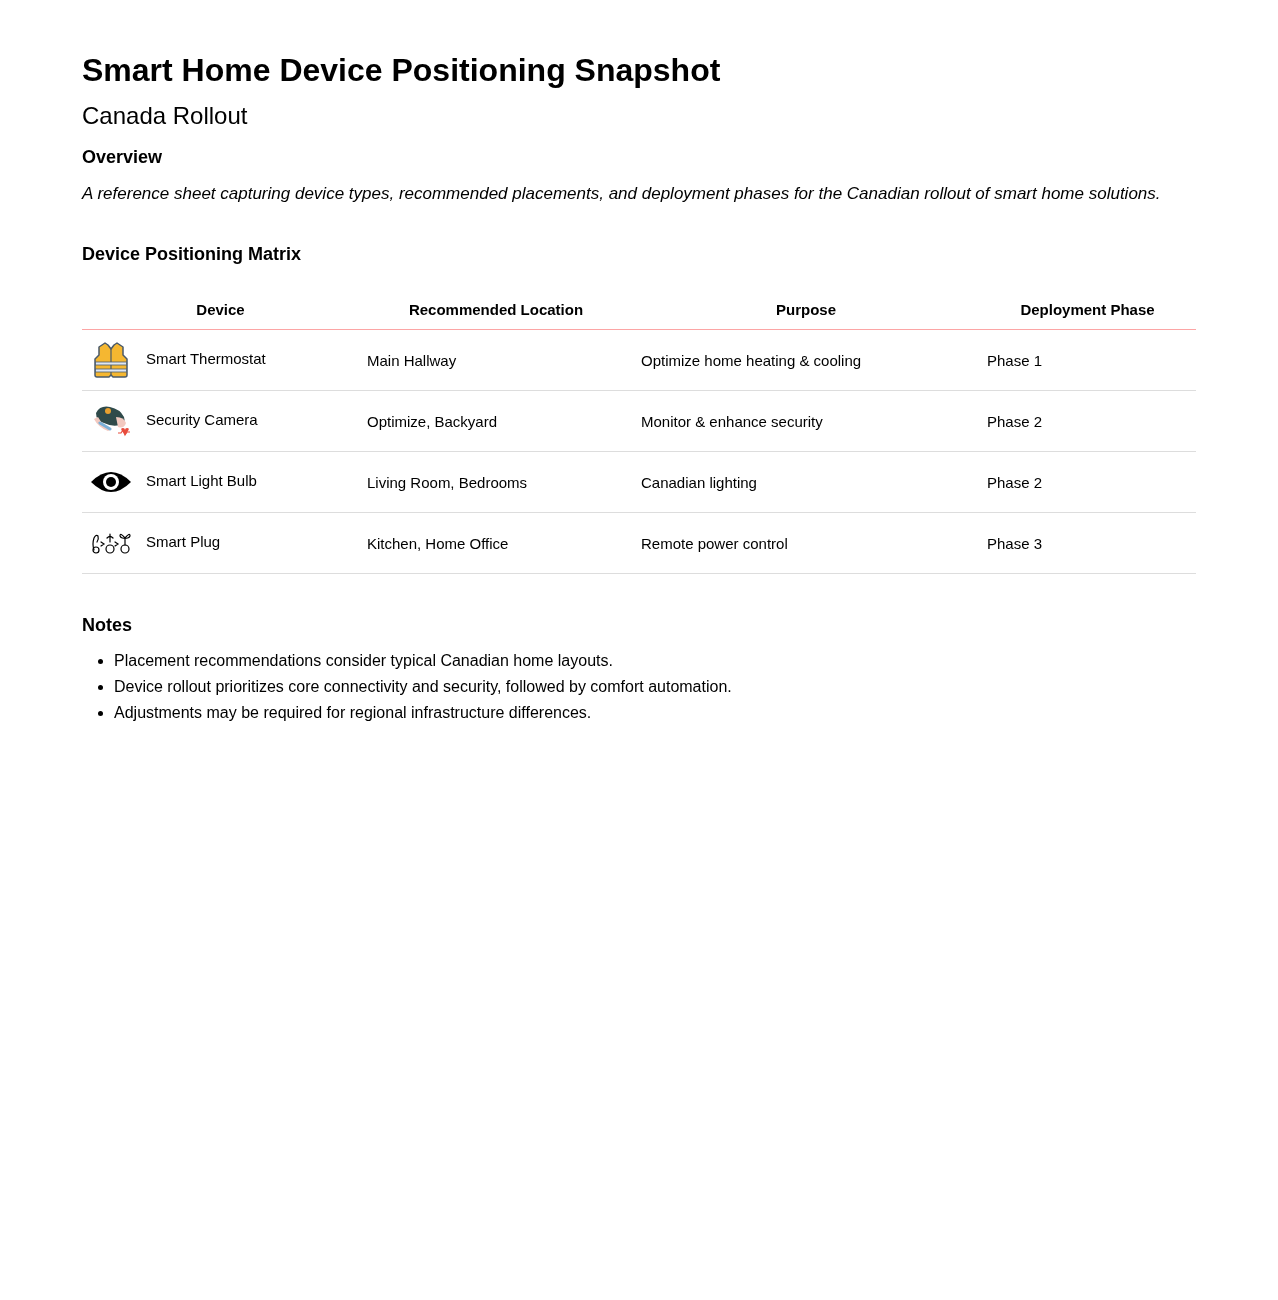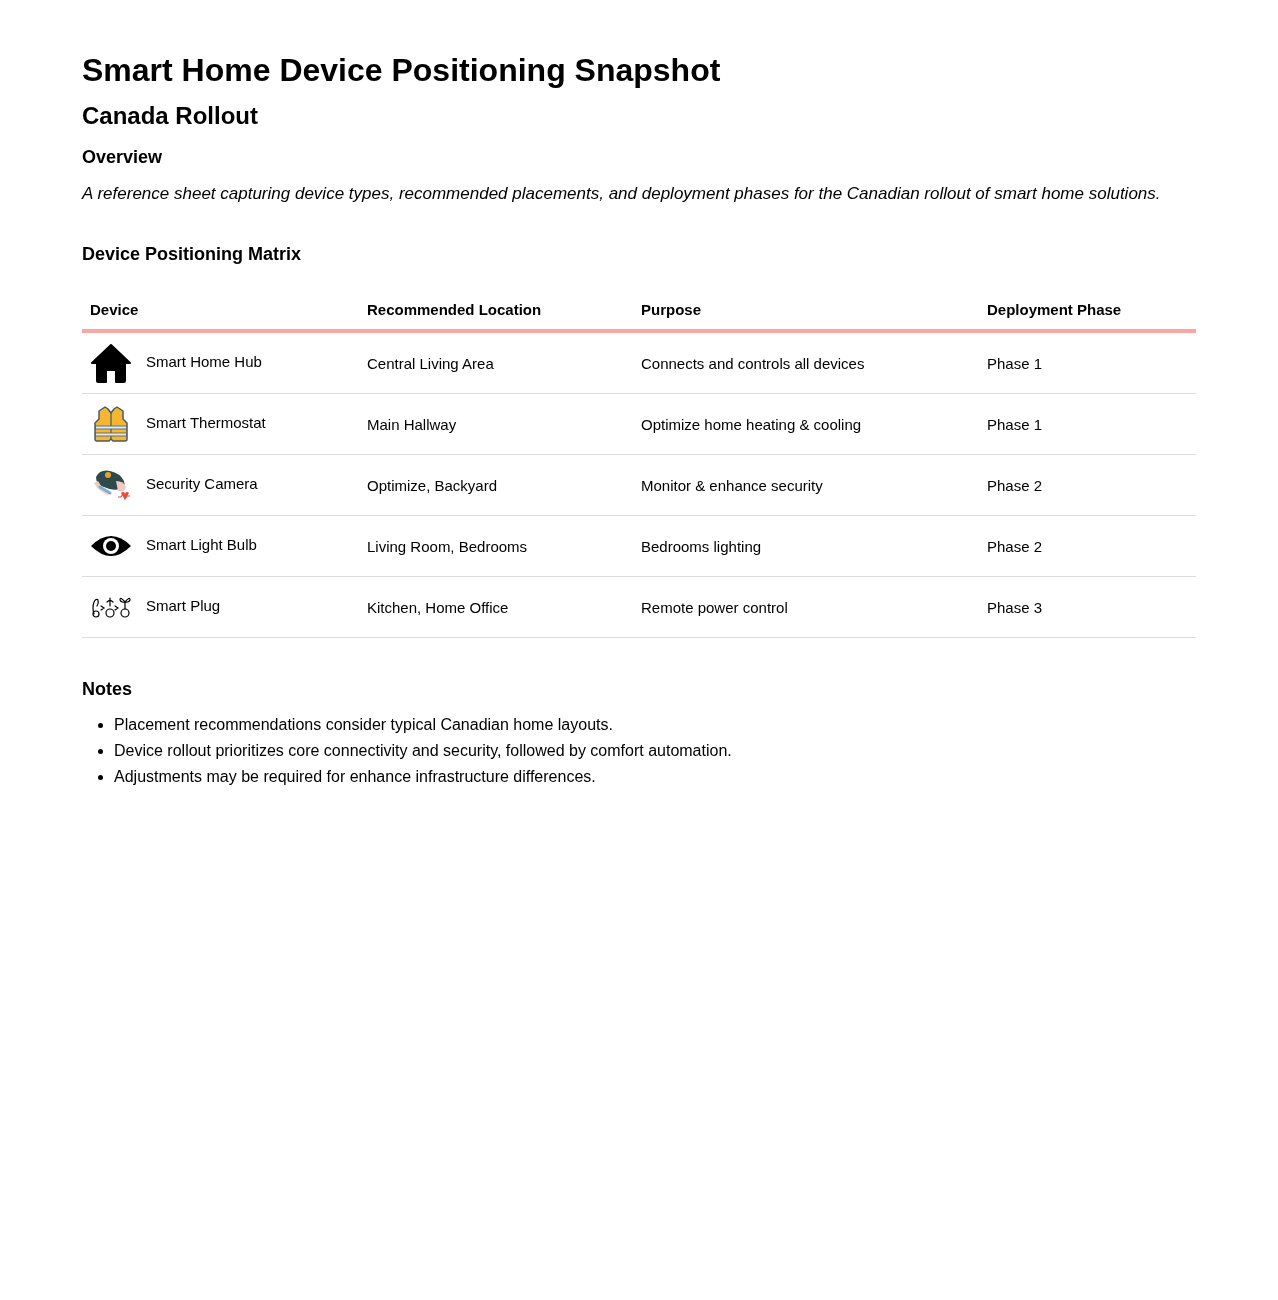--- a/index.html
+++ b/index.html
@@ -19,21 +19,21 @@
     }
     h1 {
       font-size: 32px;
       font-weight: bold;
       margin: 0;
       padding-top: 52px;
       line-height: 36px;
     }
     h2 {
       font-size: 24px;
-      font-weight: bold;
+      font-weight: normal;
       margin: 0;
       margin-top: 14px;
       line-height: 28px;
     }
     h3 {
       font-size: 18px;
       font-weight: bold;
       margin: 0;
       line-height: 22px;
     }
@@ -45,25 +45,25 @@
       font-style: italic;
     }
     .matrix-heading { margin-top: 39px; }
     table {
       width: 1114px;
       border-collapse: collapse;
       margin-top: 26px;
       font-size: 15px;
     }
     th {
-      text-align: left;
+      text-align: center;
       font-weight: bold;
       font-size: 15px;
       padding: 8px 8px 10px 8px;
-      border-bottom: 4px solid #fca5a5;
+      border-bottom: 1px solid #fca5a5;
       height: 20px;
     }
     td {
       padding: 0 8px;
       border-bottom: 1px solid #dddddd;
       height: 60px;
       vertical-align: middle;
     }
     .col-device { width: 261px; }
     .col-location { width: 258px; }
@@ -111,35 +111,20 @@
     <thead>
       <tr>
         <th class="col-device">Device</th>
         <th class="col-location">Recommended Location</th>
         <th class="col-purpose">Purpose</th>
         <th>Deployment Phase</th>
       </tr>
     </thead>
     <tbody>
 
-      <tr>
-        <td>
-          <div class="device-cell">
-            <span class="device-icon">
-              <svg width="42" height="42" viewBox="0 0 42 42">
-                <path d="M21 3 L40 21 L35 21 L35 39 Q35 40 34 40 L26 40 L26 28 L16 28 L16 40 L8 40 Q7 40 7 39 L7 21 L2 21 Z" fill="#000" stroke="#000" stroke-width="2" stroke-linejoin="round"></path>
-              </svg>
-            </span>
-            <span class="device-name">Smart Home Hub</span>
-          </div>
-        </td>
-        <td>Central Living Area</td>
-        <td>Connects and controls all devices</td>
-        <td>Phase 1</td>
-      </tr>
 
       <tr>
         <td>
           <div class="device-cell">
             <span class="device-icon">
               <svg width="36" height="38" viewBox="0 0 36 38">
                 <path d="M6 6 L12 2 L15 4 L18 8 L21 4 L24 2 L30 6 L30 14 L34 18 L34 34 Q34 36 32 36 L20 36 L18 34 L16 36 L4 36 Q2 36 2 34 L2 18 L6 14 Z" fill="#f5b731" stroke="#4a5a6a" stroke-width="1.5" stroke-linejoin="round"></path>
                 <line x1="18" y1="8" x2="18" y2="34" stroke="#4a5a6a" stroke-width="1.2"></line>
                 <rect x="2.5" y="21" width="31" height="3" fill="#dfe7f2" stroke="#4a5a6a" stroke-width="0.8"></rect>
                 <rect x="2.5" y="28" width="31" height="3" fill="#dfe7f2" stroke="#4a5a6a" stroke-width="0.8"></rect>
@@ -182,21 +167,21 @@
               <svg width="42" height="28" viewBox="0 0 42 28">
                 <path d="M1 14 Q21 -6 41 14 Q21 34 1 14 Z" fill="#000"></path>
                 <circle cx="21" cy="14" r="8" fill="#fff"></circle>
                 <circle cx="21" cy="14" r="5" fill="#000"></circle>
               </svg>
             </span>
             <span class="device-name">Smart Light Bulb</span>
           </div>
         </td>
         <td>Living Room, Bedrooms</td>
-        <td>Bedrooms lighting</td>
+        <td>Canadian lighting</td>
         <td>Phase 2</td>
       </tr>
 
       <tr>
         <td>
           <div class="device-cell">
             <span class="device-icon">
               <svg width="42" height="26" viewBox="0 0 42 26">
                 <g fill="none" stroke="#000" stroke-width="1.2" stroke-linecap="round">
                   <path d="M4 20 Q2 14 4 8 Q6 4 8 6 Q9 9 7 12"></path>
@@ -220,15 +205,15 @@
         <td>Remote power control</td>
         <td>Phase 3</td>
       </tr>
     </tbody>
   </table>
 
   <h3 class="notes-heading">Notes</h3>
   <ul>
     <li>Placement recommendations consider typical Canadian home layouts.</li>
     <li>Device rollout prioritizes core connectivity and security, followed by comfort automation.</li>
-    <li>Adjustments may be required for enhance infrastructure differences.</li>
+    <li>Adjustments may be required for regional infrastructure differences.</li>
   </ul>
 </div>
 
 </body></html>

